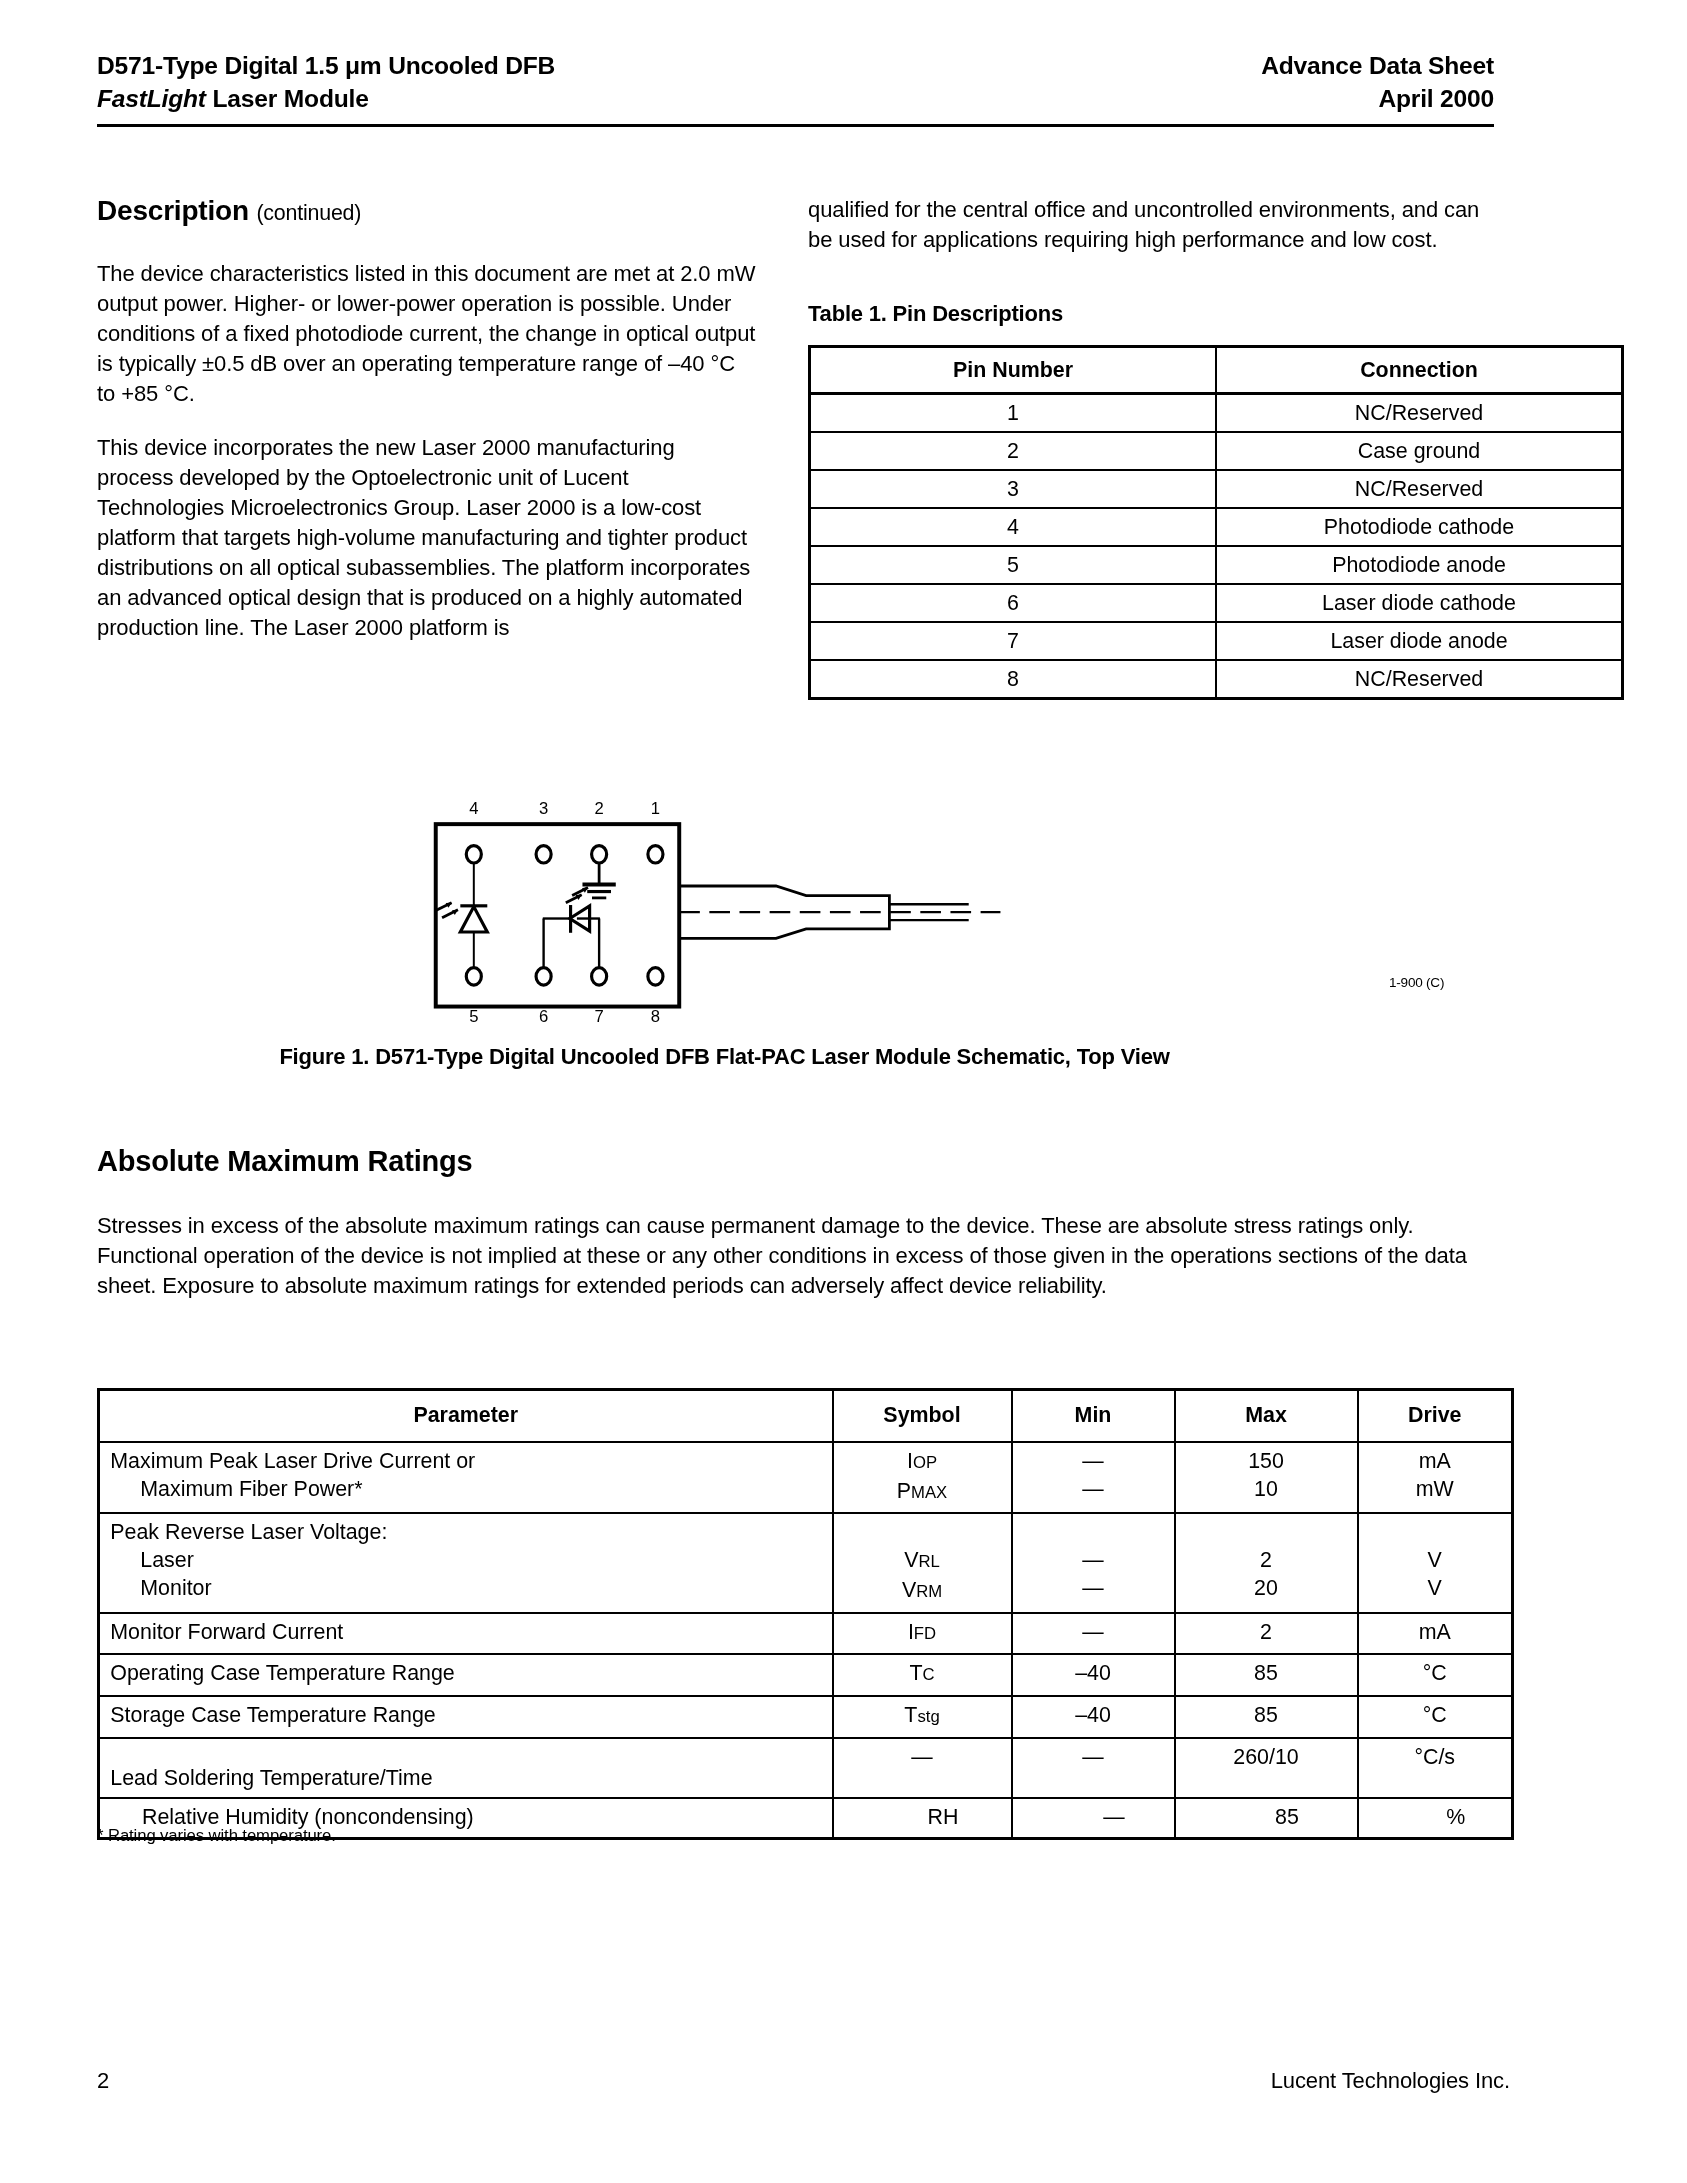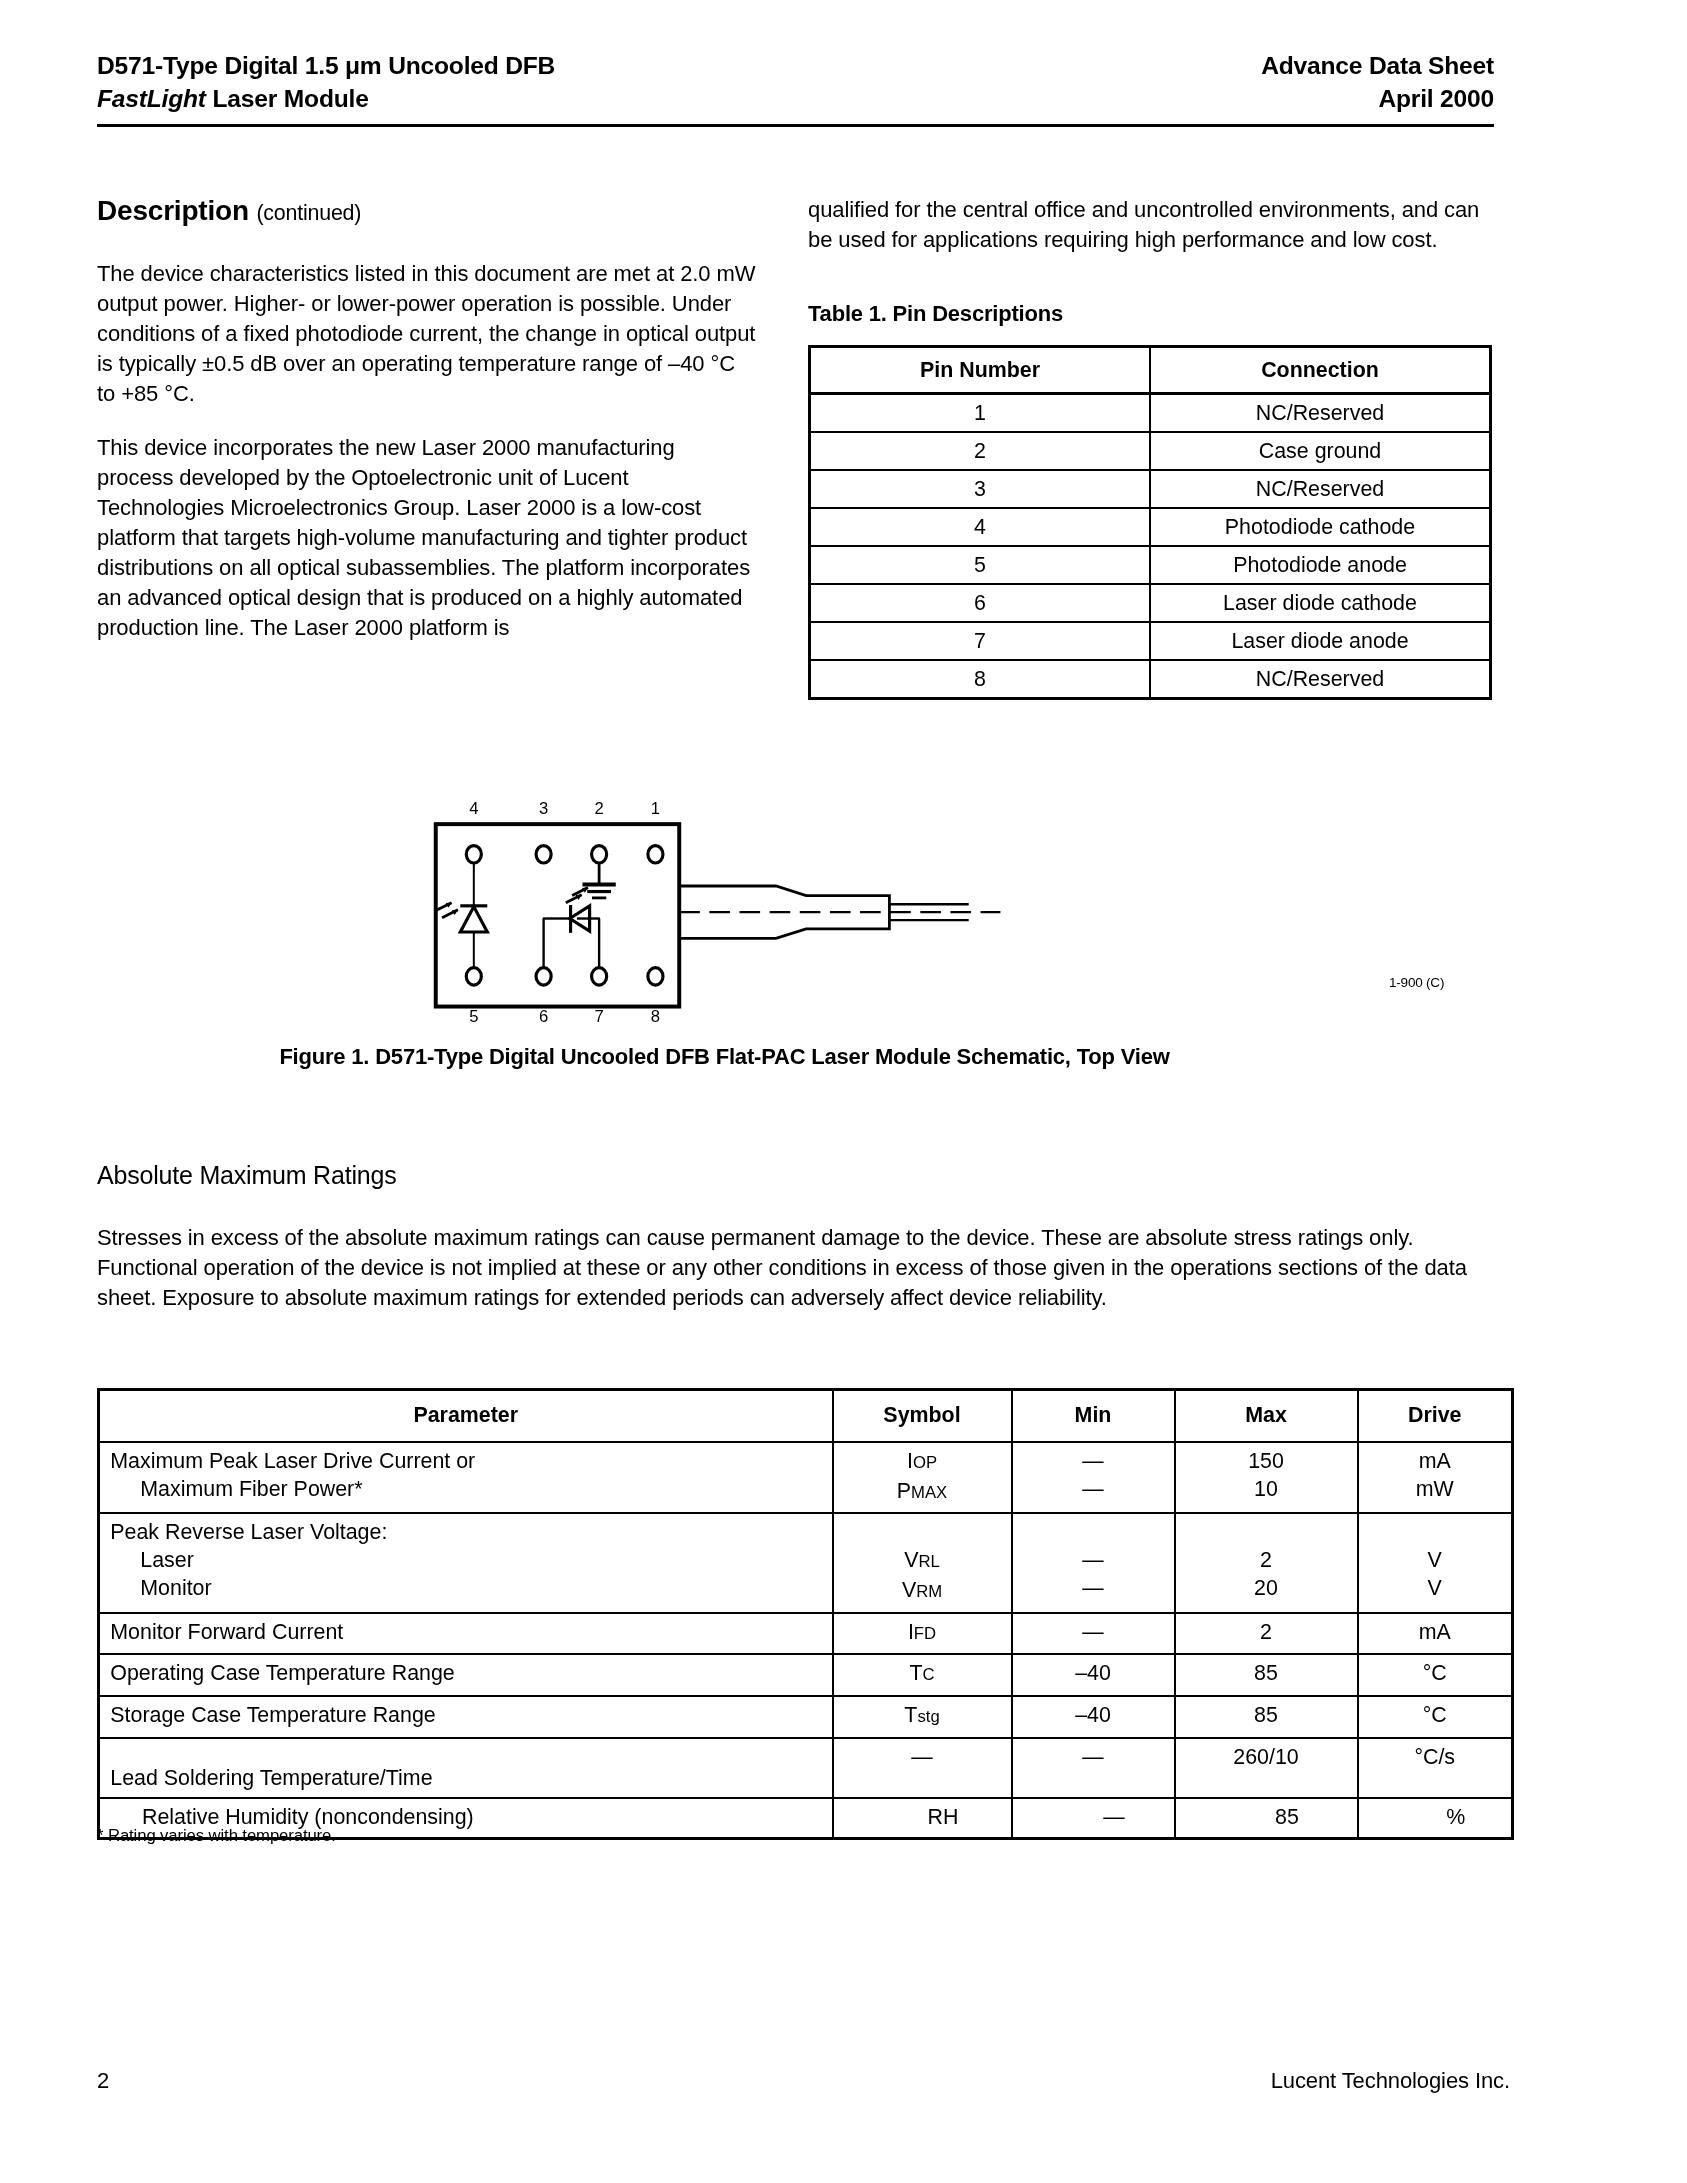--- a/index.html
+++ b/index.html
@@ -84,21 +84,21 @@
   h3.table-title {
     font-size: 22px;
     font-weight: bold;
     margin: 46px 0 17.5px 0;
     letter-spacing: -0.2px;
   }
 
   
   table.pintable {
     border-collapse: collapse;
-    width: 684px;
+    width: 816px;
     table-layout: fixed;
   }
   table.pintable th,
   table.pintable td {
     text-align: center;
     font-size: 21.4px;
     height: 36px;
     line-height: 24px;
     padding: 0;
     border-left: 2px solid #000;
@@ -153,23 +153,23 @@
   }
 
   
   .absmax {
     position: absolute;
     left: 97px;
     top: 1145px;
     width: 1413px;
   }
   h2.absmax-title {
-    font-size: 25px;
-    font-weight: normal;
-    margin: 16px 0 33px 0;
+    font-size: 29px;
+    font-weight: bold;
+    margin: 0 0 33px 0;
     letter-spacing: -0.2px;
   }
   p.absmax-body {
     font-size: 22px;
     line-height: 30px;
     margin: 0;
     letter-spacing: -0.1px;
   }
 
   

